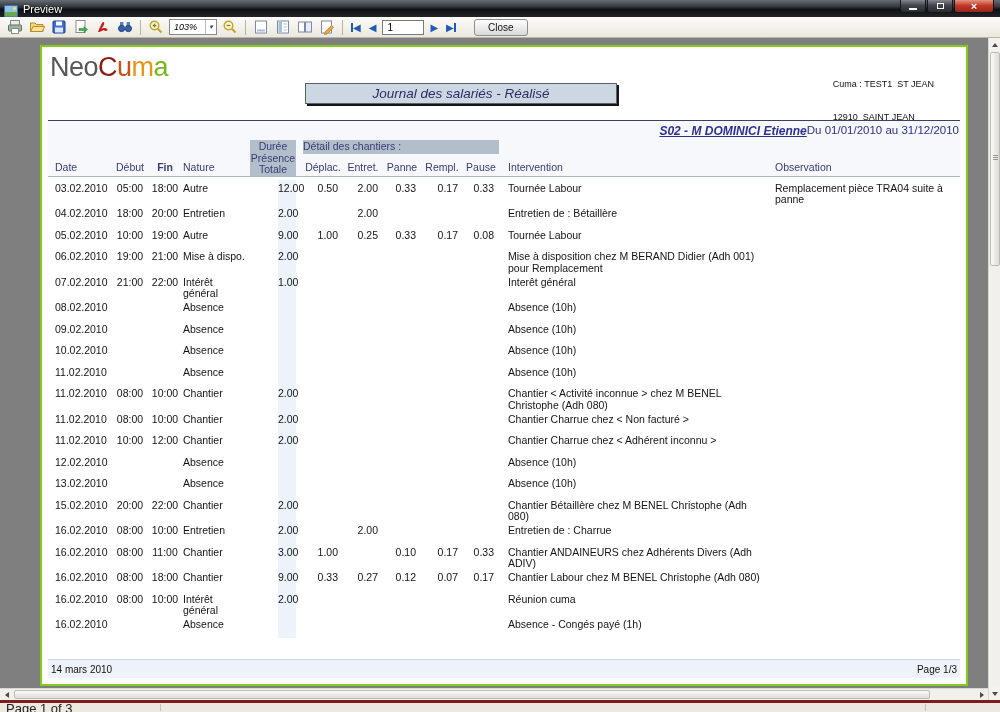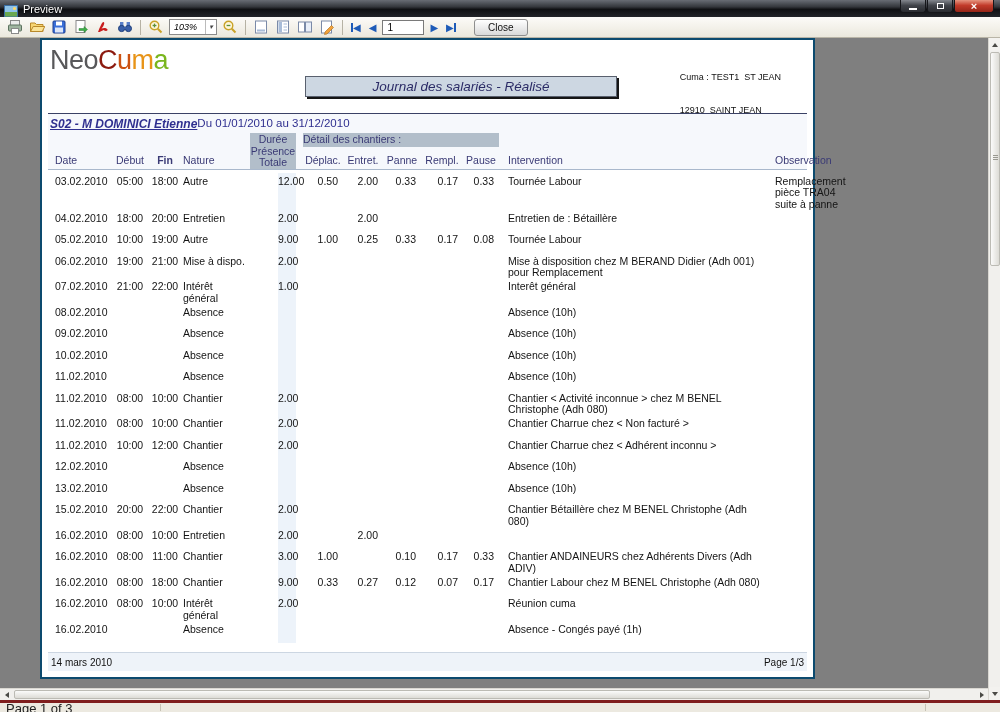--- a/index.html
+++ b/index.html
@@ -34,32 +34,32 @@
   .nav-btn { display:flex; align-items:center; padding:0 4px; height:18px; color:#1e5bb8; font-size:10px; }
   .nav-bar { width:2px; height:9px; background:#1e5bb8; display:inline-block; }
   .page-input { width:42px; height:15px; border:1px solid #7a7a7a; font-size:10px; padding-left:4px;
     margin:0 2px; font-family:"Liberation Sans",sans-serif; }
   .close-btn { margin-left:14px; width:54px; height:17px; border:1px solid #8e8e8e; border-radius:3px;
     background:linear-gradient(#ffffff,#d9d9d9); font-size:10px; color:#111;
     display:flex; align-items:center; justify-content:center; }
 
   
   .preview { position:relative; height:662px; background:#7f7f7f; }
-  .page { position:absolute; left:40px; top:0; width:775px; height:641px;
-    background:#fff; border:2px solid #0c4a6e; padding:0 6px; }
+  .page { position:absolute; left:40px; top:7px; width:928px; height:641px;
+    background:#fff; border:2px solid #84cc16; padding:0 6px; }
 
   .logo { position:absolute; left:8px; top:5px; font-size:27px; letter-spacing:-0.5px; }
   .org { position:absolute; right:32px; top:10px; font-size:9px; line-height:11px;
     color:#111; white-space:pre; }
   .banner { position:absolute; left:263px; top:36px; width:312px; height:21px;
     background:#cdd7e2; border:1px solid #59606e; box-shadow:2px 2px 0 #151515;
     display:flex; align-items:center; justify-content:center;
     font-style:italic; font-size:13.5px; color:#2b2b66; }
 
-  .section-row { margin-top:73px; display:flex; justify-content:flex-start; align-items:flex-start;
+  .section-row { margin-top:73px; display:flex; justify-content:flex-end; align-items:flex-start;
     border-top:1px solid #3a4165; padding:3px 0 2px; background:#f6f8fc; }
   .section-name { font-weight:bold; font-style:italic; text-decoration:underline;
     color:#2f2f8f; font-size:12px; padding-left:2px; }
   .period { color:#2f2f8f; font-size:11.5px; padding-right:1px; }
 
   .grid-cols { display:grid;
     grid-template-columns:62px 40px 30px 70px 46px 7px 40px 40px 38px 42px 36px 271px 1fr; }
   .thead { grid-template-rows:14px 22px; border-bottom:1px solid #a9b8cc;
     font-size:10.5px; color:#3a3a75; background:#f6f8fc; }
   .th-label { grid-row:2; align-self:end; padding-bottom:3px; }
@@ -546,20 +546,21 @@
           <div class="c-debut">08:00</div>
           <div class="c-fin">10:00</div>
           <div class="c-nature">Entretien</div>
           <div class="c-duree">2.00</div>
           <div class="c-spacer"></div>
           <div class="c-deplac c-num"></div>
           <div class="c-entret c-num">2.00</div>
           <div class="c-panne c-num"></div>
           <div class="c-rempl c-num"></div>
           <div class="c-pause c-num"></div>
+          <div class="c-intervention">Entretien de : Charrue</div>
           <div class="c-observation"></div>
         </div>
         <div class="grid-cols trow">
           <div class="c-date">16.02.2010</div>
           <div class="c-debut">08:00</div>
           <div class="c-fin">11:00</div>
           <div class="c-nature">Chantier</div>
           <div class="c-duree">3.00</div>
           <div class="c-spacer"></div>
           <div class="c-deplac c-num">1.00</div>

